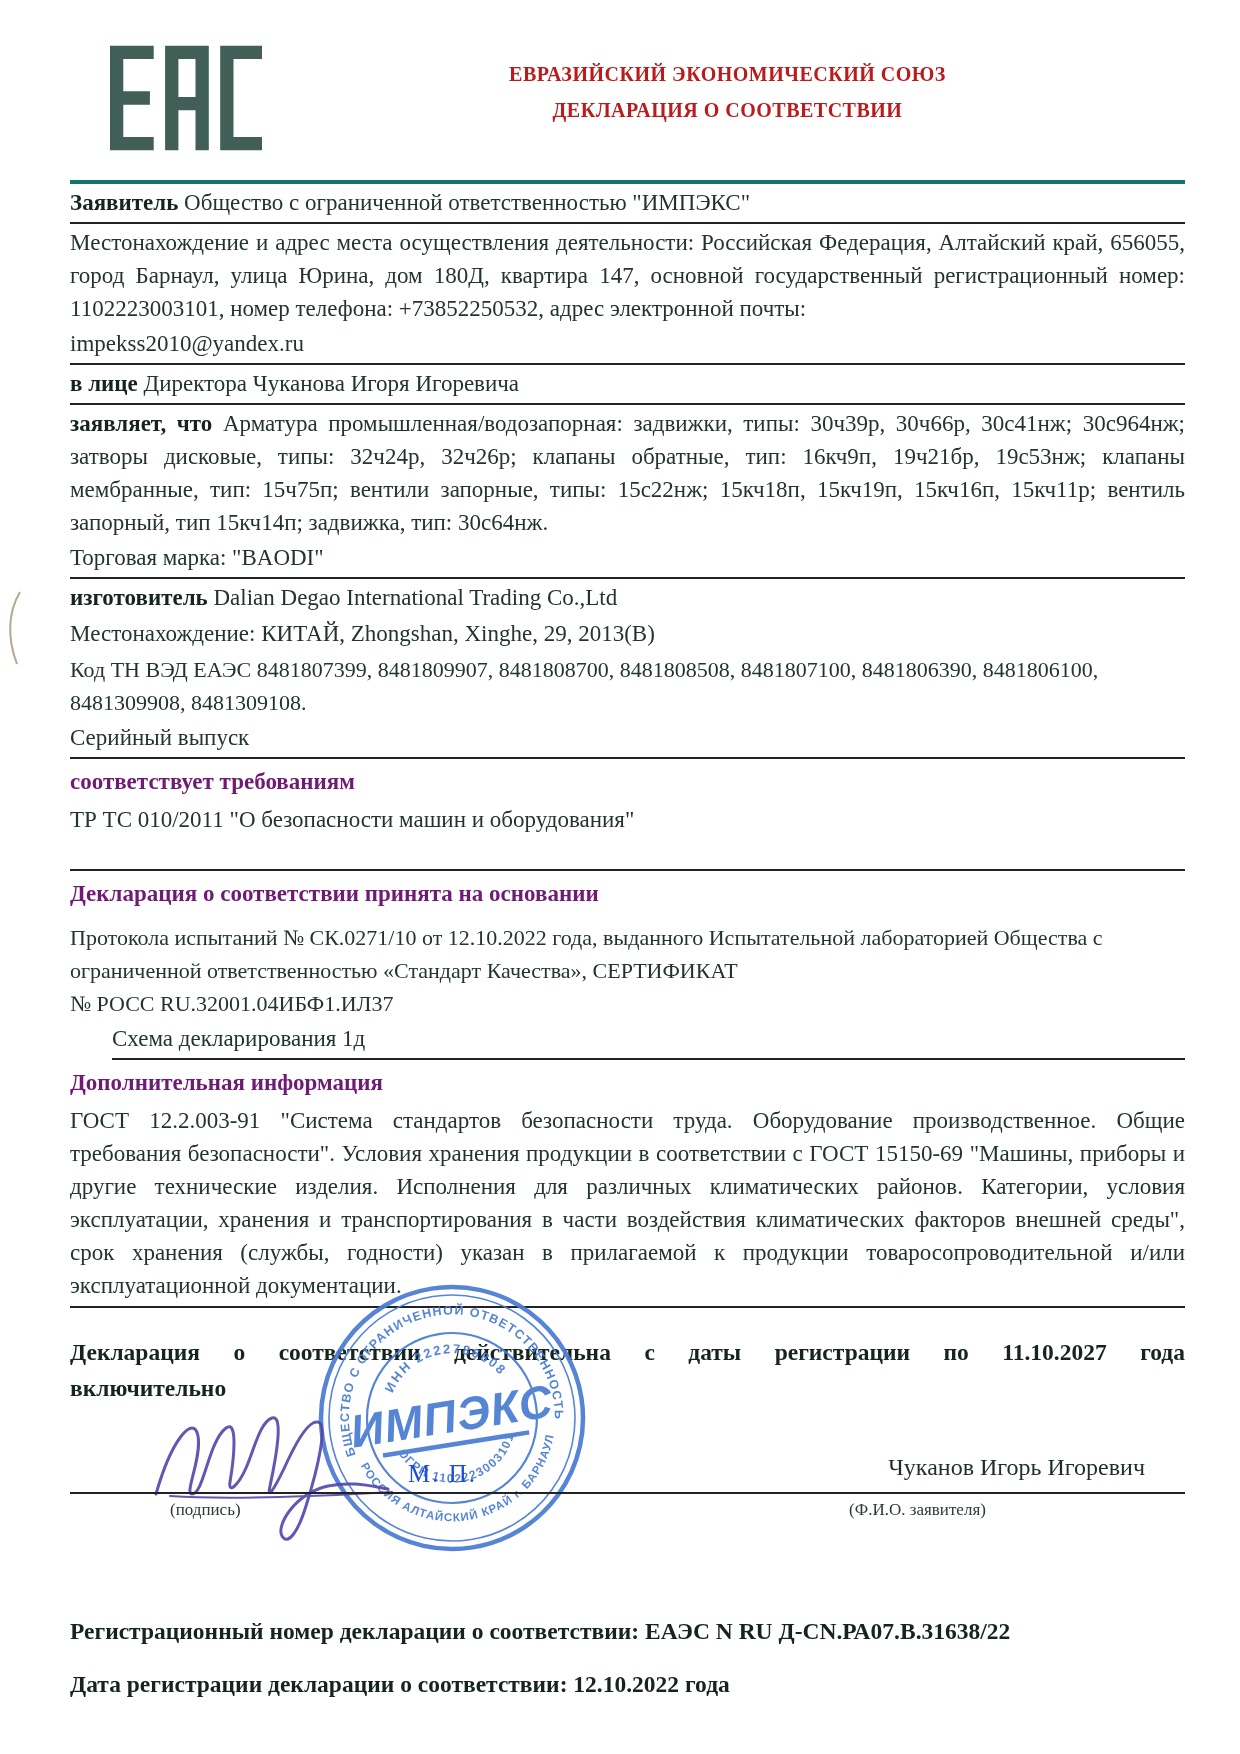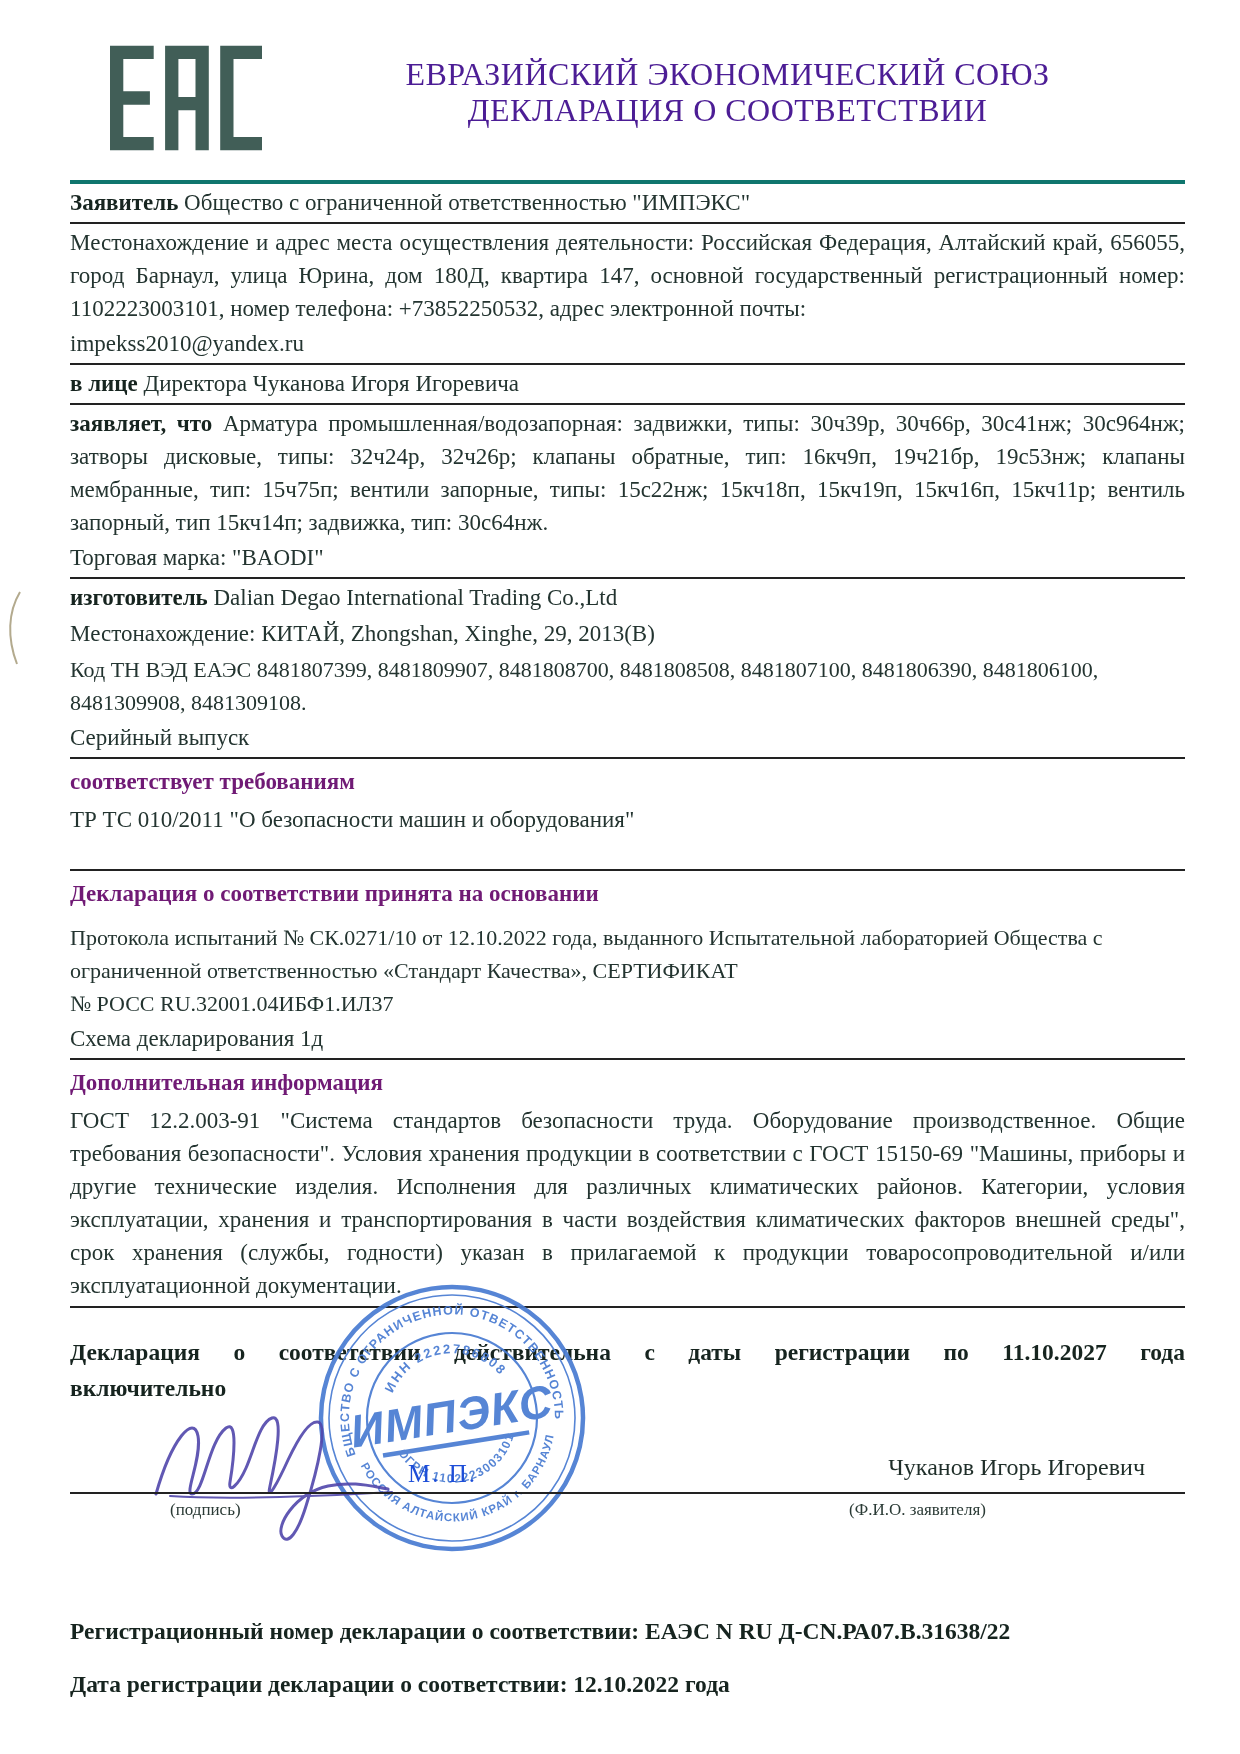--- a/index.html
+++ b/index.html
@@ -10,21 +10,21 @@
     font-family:"Liberation Serif","DejaVu Serif",serif;
     color:#233430;
     overflow:hidden;
   }
   .content{padding:38px 55px 0 70px;}
   
   .header{position:relative;height:128px;margin-bottom:14px;}
   .eac-logo{position:absolute;left:40px;top:6px;width:152px;height:108px;}
   .titles{margin-left:200px;text-align:center;padding-top:18px;}
   .title-line{
-    font-weight:normal;font-size:32px;line-height:36px;color:#4c1d95;letter-spacing:0.5px;
+    font-weight:bold;font-size:20px;line-height:36px;color:#b91c1c;letter-spacing:0.5px;
   }
   
   .rule-top{border-top:4px solid #0f766e;}
   .rule-bottom{border-bottom:2px solid #222;}
   .row{font-size:23px;line-height:33px;padding:2px 0 3px 0;}
   .para{font-size:23px;line-height:33px;margin:0;padding:2px 0 2px 0;text-align:justify;}
   .para-left{font-size:22px;line-height:33px;margin:0;padding:2px 0 2px 0;}
   .lead{font-weight:bold;color:#16241f;}
   .bold-head{font-weight:bold;font-size:23px;line-height:34px;color:#701a75;padding:6px 0 2px 0;}
   .prewrap{white-space:pre-line;}
@@ -105,21 +105,21 @@
     <div class="row rule-bottom" style="padding-top:0;">Серийный выпуск</div>
 
     <div class="bold-head">соответствует требованиям</div>
     <div class="row">ТР ТС 010/2011 "О безопасности машин и оборудования"</div>
     <div class="standalone-rule"></div>
 
     <div class="bold-head">Декларация о соответствии принята на основании</div>
     <div class="spacer-s"></div>
     <div class="para-left prewrap">Протокола испытаний № СК.0271/10 от 12.10.2022 года, выданного Испытательной лабораторией Общества с ограниченной ответственностью «Стандарт Качества», СЕРТИФИКАТ
 № РОСС RU.32001.04ИБФ1.ИЛ37</div>
-    <div class="row rule-bottom" style="padding-top:0;">Схема декларирования 1д</div>
+    <div class="row rule-bottom" style="padding-top:0;margin-left:42px;">Схема декларирования 1д</div>
 
     <div class="bold-head">Дополнительная информация</div>
     <p class="para rule-bottom" style="padding-bottom:4px;">ГОСТ 12.2.003-91  "Система стандартов безопасности труда. Оборудование производственное. Общие требования безопасности". Условия хранения продукции в соответствии с ГОСТ 15150-69 "Машины, приборы и другие технические изделия. Исполнения для различных климатических районов. Категории, условия эксплуатации, хранения и транспортирования в части воздействия климатических факторов внешней среды", срок хранения (службы, годности) указан в прилагаемой к продукции товаросопроводительной и/или эксплуатационной документации.</p>
 
     <div class="validity">
       <span class="l1">Декларация о соответствии действительна с даты регистрации по 11.10.2027 года</span>
       <span>включительно</span>
     </div>
 
     <div class="sig-area">

